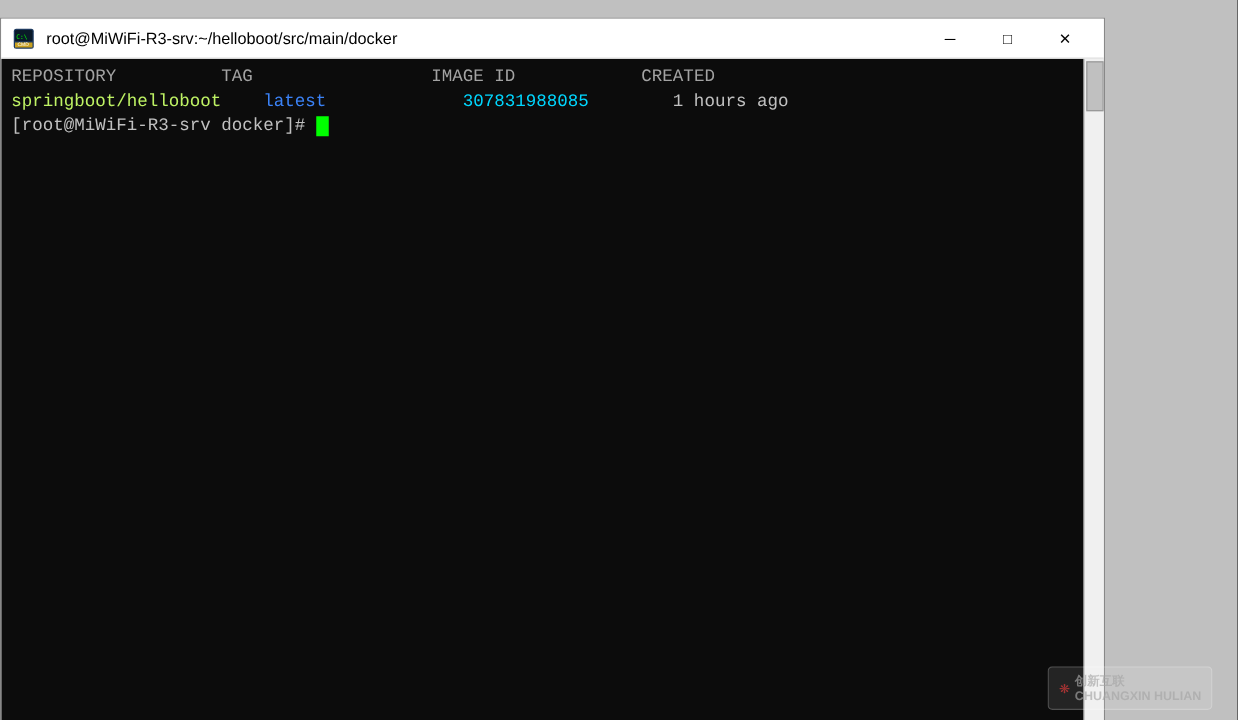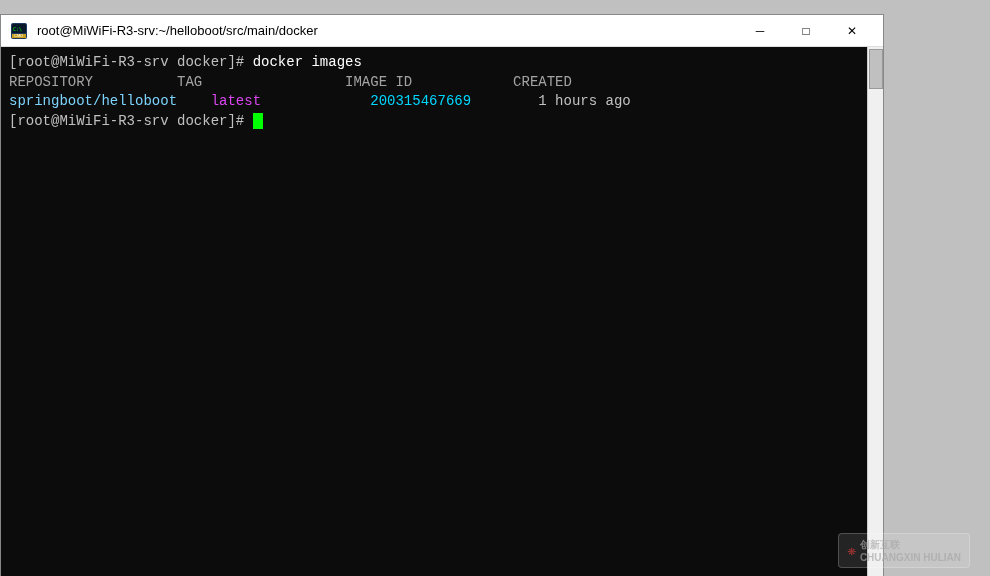--- a/index.html
+++ b/index.html
@@ -117,25 +117,25 @@
 
     .prompt {
       color: #c0c0c0;
     }
 
     .cmd {
       color: #fff;
     }
 
     .col-repo {
-      color: #7dd3fc;
+      color: #bef264;
     }
 
     .col-tag {
-      color: #d946ef;
+      color: #3b82f6;
     }
 
     .col-header {
       color: #a3a3a3;
     }
 
     .col-id {
       color: #00d7ff;
     }
 
@@ -195,25 +195,24 @@
       <button class="title-btn">─</button>
       <button class="title-btn">□</button>
       <button class="title-btn close">✕</button>
     </div>
   </div>
 
   <div class="window-body">
 
     <div class="terminal">
 
-      <span class="line"><span class="prompt">[root@MiWiFi-R3-srv docker]# </span><span class="cmd">docker images</span></span>
 
       <span class="line"><span class="col-header">REPOSITORY          </span><span class="col-header">TAG                 </span><span class="col-header">IMAGE ID            </span><span class="col-header">CREATED</span></span>
 
-      <span class="line"><span class="col-repo">springboot/helloboot</span><span class="col-tag">    latest             </span><span class="col-id">200315467669        </span><span class="col-created">1 hours ago</span></span>
+      <span class="line"><span class="col-repo">springboot/helloboot</span><span class="col-tag">    latest             </span><span class="col-id">307831988085        </span><span class="col-created">1 hours ago</span></span>
 
       <span class="line"><span class="prompt">[root@MiWiFi-R3-srv docker]# </span><span class="cursor"></span></span>
     </div>
 
     <div class="scrollbar">
       <div class="scrollbar-thumb"></div>
     </div>
   </div>
 </div>
 

